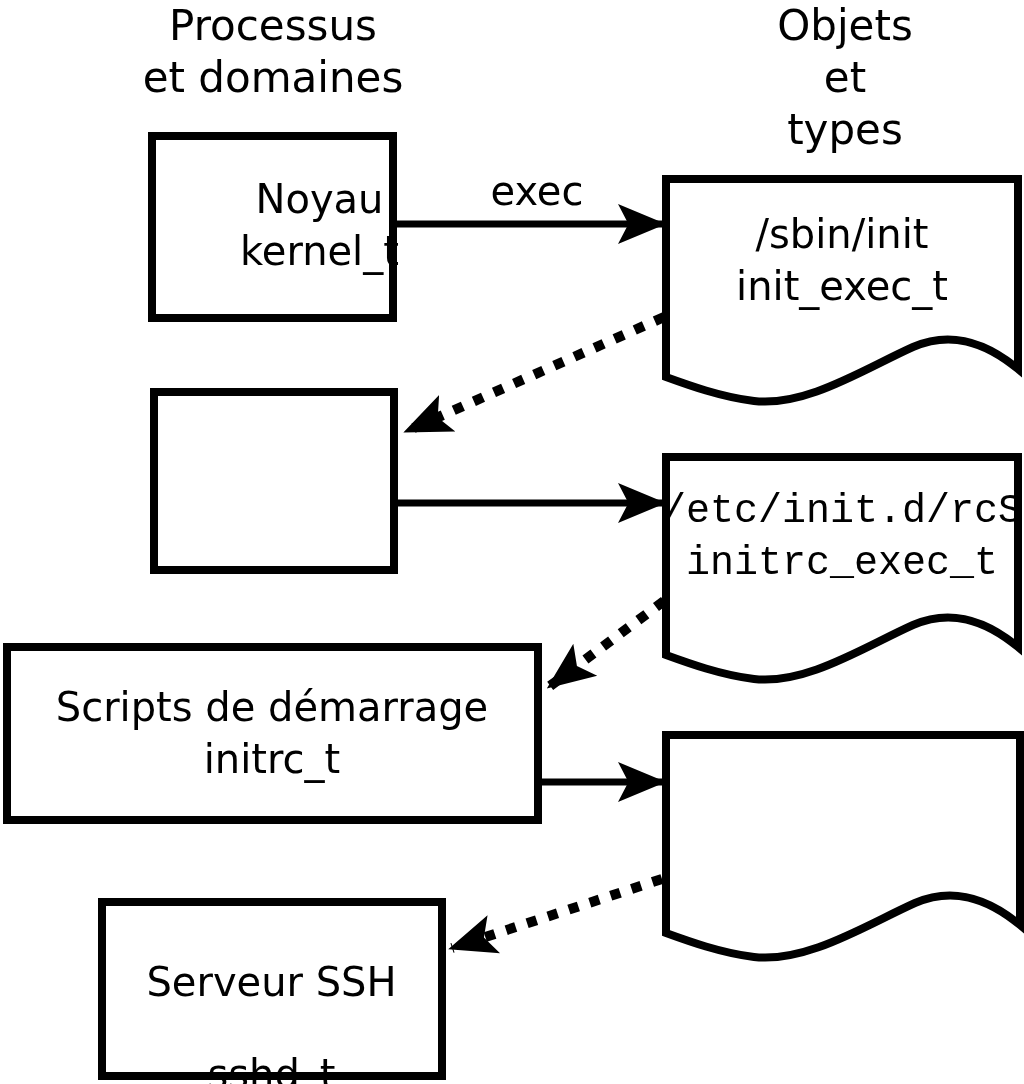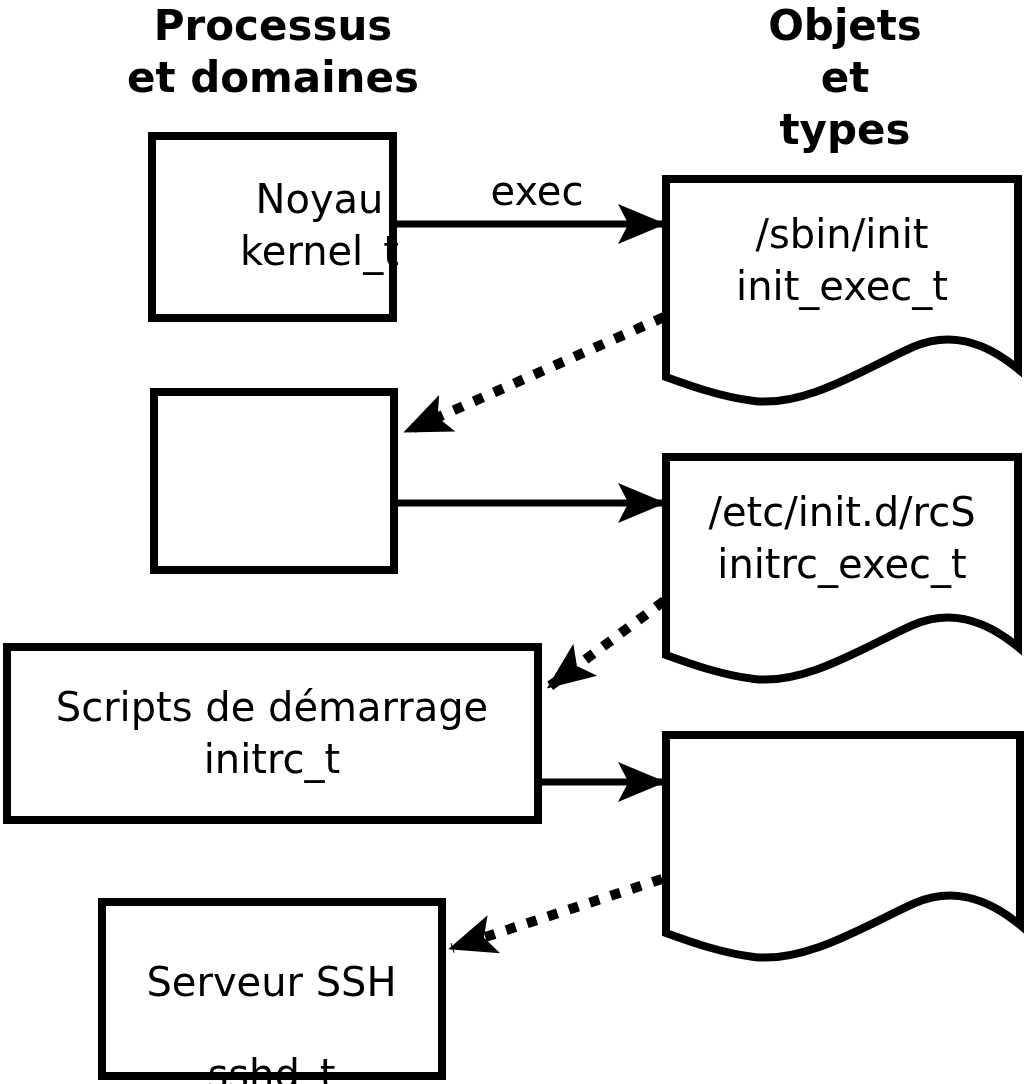--- a/index.html
+++ b/index.html
@@ -19,21 +19,21 @@
   #shapes {
     position: absolute;
     left: 0;
     top: 0;
   }
   .hdr {
     position: absolute;
     transform: translateX(-50%);
     font-size: 42px;
     line-height: 52px;
-    font-weight: bold;
+    font-weight: normal;
     text-align: center;
     white-space: pre-line;
   }
   .node-label, .doc-label {
     position: absolute;
     display: flex;
     flex-direction: column;
     align-items: center;
     justify-content: center;
     text-align: center;
@@ -117,18 +117,18 @@
   </div>
   <div class="node-label" style="left:98px; top:950px; width:347px; height:155px;gap:40px;">
     <span>Serveur SSH</span>
     <span>sshd_t</span>
   </div>
 
   <div class="doc-label" style="left:666px; top:179px; width:352px; height:162px;">
     <span>/sbin/init</span>
     <span>init_exec_t</span>
   </div>
-  <div class="doc-label" style="left:666px; top:457px; width:352px; height:162px;">
+  <div class="doc-label" style="left:666px; top:457px; width:352px; height:162px;font-family:Liberation Mono, monospace;">
     <span>/etc/init.d/rcS</span>
     <span>initrc_exec_t</span>
   </div>
 
 </div>
 
 </body></html>

